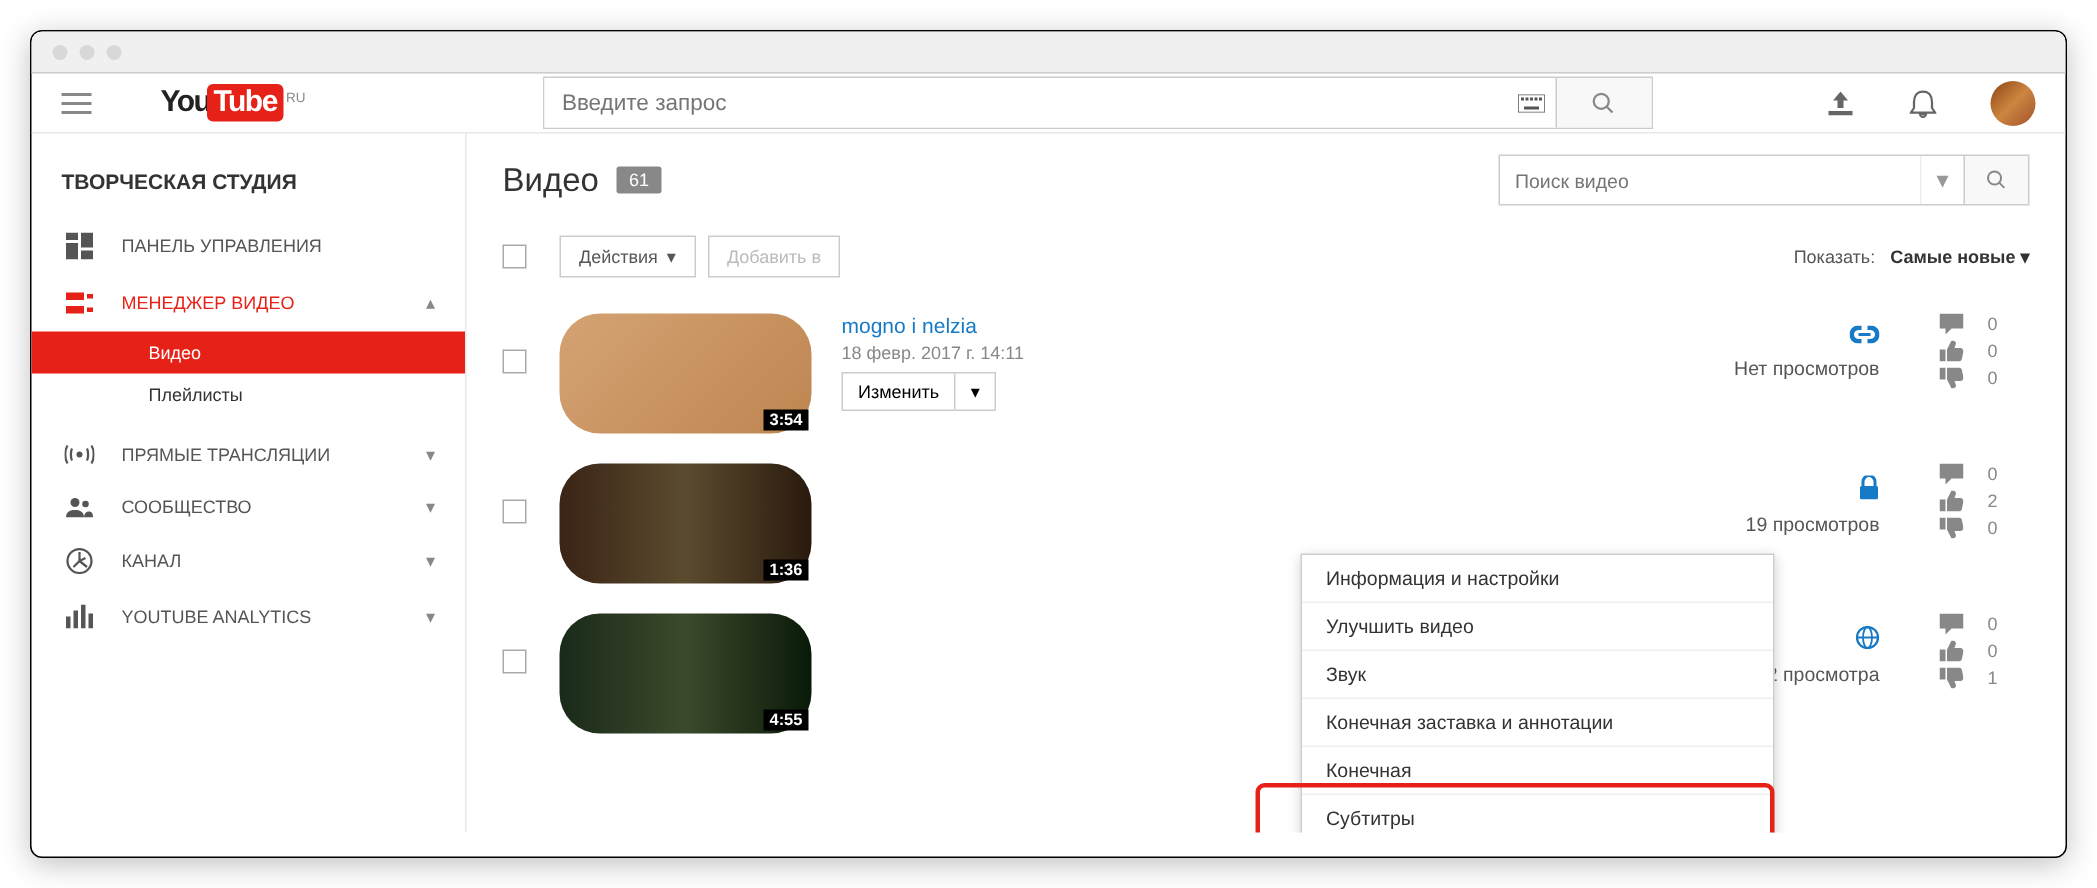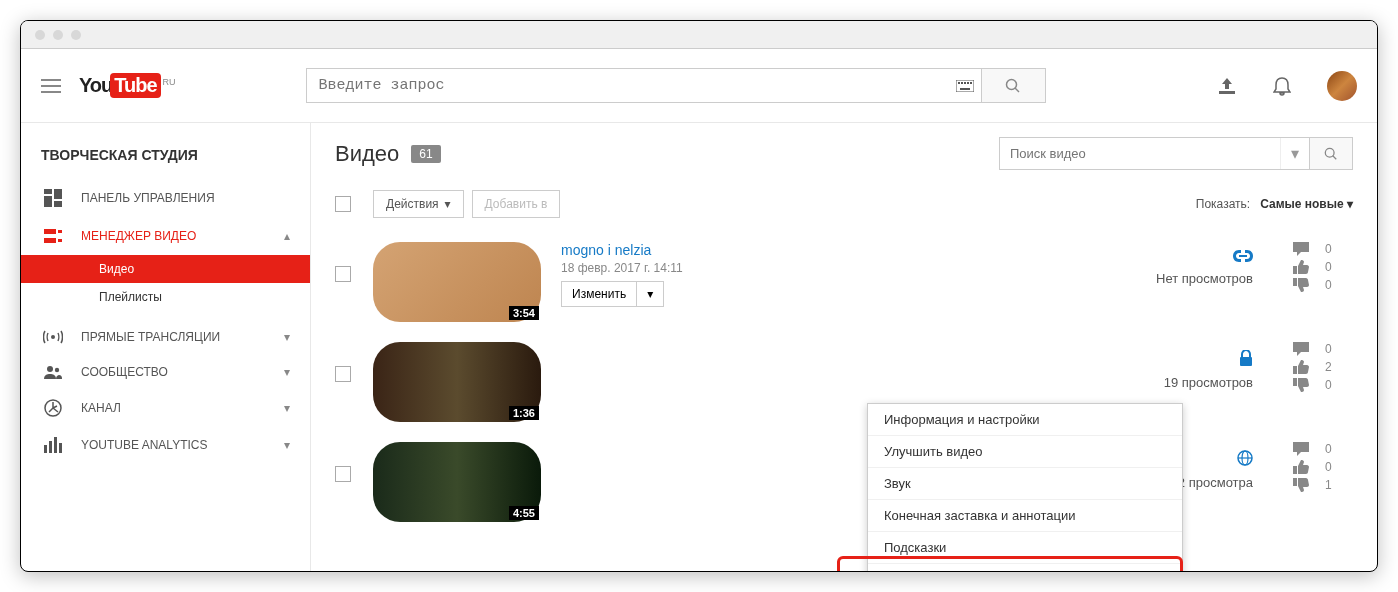--- a/index.html
+++ b/index.html
@@ -1,28 +1,28 @@
 <!DOCTYPE html>
 <html><head>
 <meta charset="utf-8">
 <style>
   * { box-sizing: border-box; margin: 0; padding: 0; font-family: Arial, Helvetica, sans-serif; }
   body { background: #fff; width: 1398px; height: 592px; overflow: hidden; }
   .window { margin: 20px; border: 1px solid #000; border-radius: 8px; box-shadow: 0 4px 20px rgba(0,0,0,0.25); background: #fff; height: 552px; overflow: hidden; position: relative; }
   .titlebar { height: 28px; background: #f0f0f0; border-bottom: 1px solid #ccc; display: flex; align-items: center; padding-left: 14px; gap: 8px; }
   .dot { width: 10px; height: 10px; border-radius: 50%; background: #d8d8d8; }
-  .header { height: 74px; display: flex; align-items: center; padding: 12px 20px; border-bottom: 1px solid #e8e8e8; }
+  .header { height: 40px; display: flex; align-items: center; padding: 12px 20px; border-bottom: 1px solid #e8e8e8; gap: 28px; }
   .menu-icon { width: 20px; height: 14px; margin-right: 18px; display: flex; flex-direction: column; justify-content: space-between; cursor: pointer; }
   .menu-icon span { height: 2px; background: #888; }
   .logo { display: flex; align-items: center; margin-right: 130px; }
   .logo-you { font-size: 20px; font-weight: bold; color: #222; letter-spacing: -1px; }
   .logo-tube { background: #e62117; color: #fff; padding: 1px 4px; border-radius: 4px; font-size: 20px; font-weight: bold; margin-left: -2px; letter-spacing: -1px; }
   .logo-ru { font-size: 9px; color: #888; margin-left: 2px; align-self: flex-start; margin-top: 4px; }
   .search-container { display: flex; flex: 0 0 740px; border: 1px solid #ccc; }
-  .search-input { flex: 1; padding: 8px 12px; border: none; font-size: 15px; color: #aaa; font-family: Liberation Mono, monospace; }
+  .search-input { flex: 1; padding: 8px 12px; border: none; font-size: 15px; color: #aaa; }
   .keyboard-btn { width: 32px; display: flex; align-items: center; justify-content: center; background: #fff; color: #666; }
   .search-btn { width: 64px; background: #f8f8f8; display: flex; align-items: center; justify-content: center; border-left: 1px solid #ccc; }
   .header-right { margin-left: auto; display: flex; align-items: center; gap: 36px; color: #666; }
   .avatar { width: 30px; height: 30px; border-radius: 50%; background: linear-gradient(135deg, #8b4513, #cd853f, #a0522d); }
   .body { display: flex; height: calc(100% - 84px); }
   .sidebar { width: 290px; border-right: 1px solid #e8e8e8; padding-top: 16px; }
   .sb-title { font-size: 14px; font-weight: bold; color: #333; padding: 8px 20px 16px; }
   .sb-item { display: flex; align-items: center; padding: 10px 20px; font-size: 12px; color: #555; cursor: pointer; }
   .sb-item .icon { width: 24px; margin-right: 16px; display: flex; align-items: center; justify-content: center; }
   .sb-item.red { color: #e62117; }
@@ -352,21 +352,21 @@
               </div>
           </div>
         </div>
       </div>
 
       <div class="dropdown">
         <div class="item">Информация и настройки</div>
         <div class="item">Улучшить видео</div>
         <div class="item">Звук</div>
         <div class="item">Конечная заставка и аннотации</div>
-        <div class="item">Подсказки</div>
+        <div class="item">Конечная</div>
         <div class="item">Субтитры</div>
 
       </div>
 
       <div class="highlight"></div>
     </div>
   </div>
 </div>
 
 </body></html>

